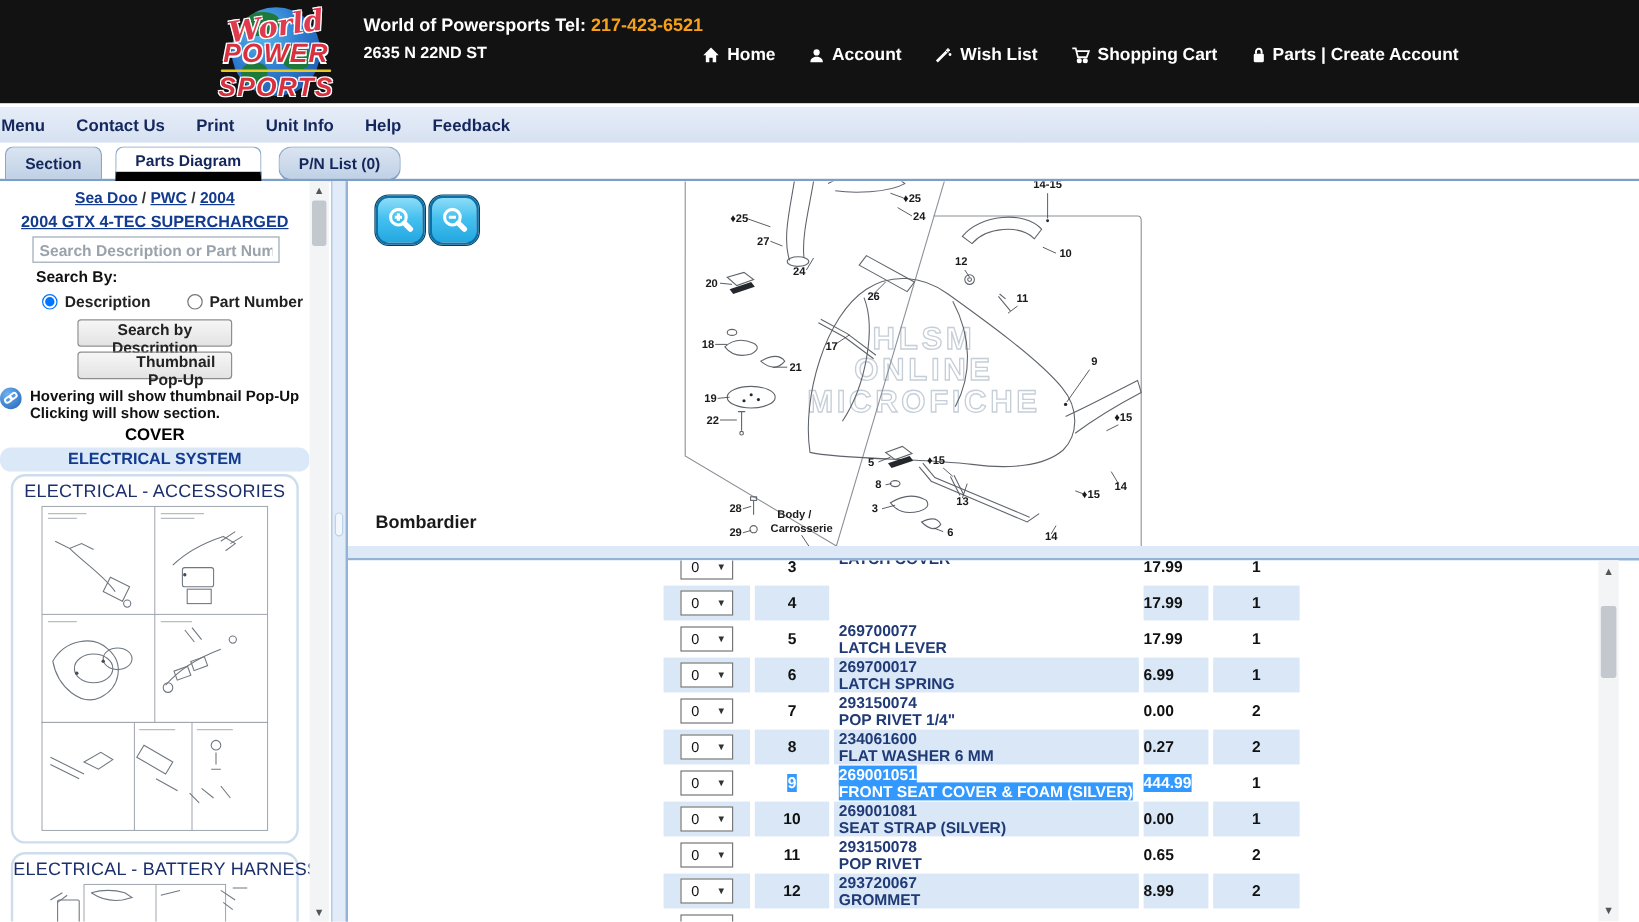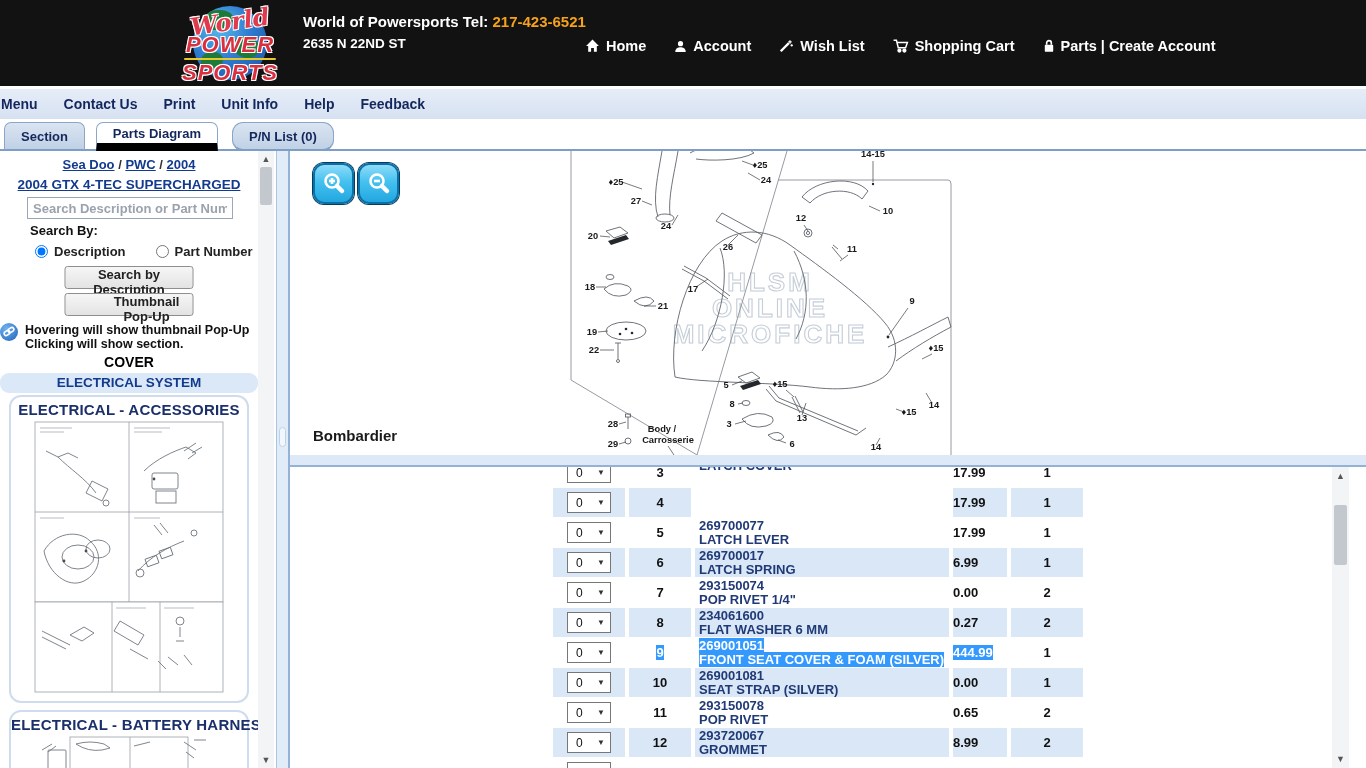--- a/index.html
+++ b/index.html
@@ -54,21 +54,21 @@
   #info-row { position:absolute; left:0; top:172px; display:flex; gap:7px; }
   #info-icon { width:18px; height:18px; border-radius:50%; background:radial-gradient(circle at 35% 30%, #6fb1f0, #1f63b8); flex:0 0 18px; position:relative; }
   #info-icon svg { position:absolute; left:2px; top:2px; }
   #info-text { font-size:12.5px; font-weight:bold; color:#111; line-height:1.15; }
   #section-current { position:absolute; left:0; top:203px; width:258px; text-align:center; font-size:14px; font-weight:bold; color:#000; }
   #system-pill { position:absolute; left:0; top:222px; width:258px; height:20px; background:#dbe8f7; border-radius:9px;
     text-align:center; font-size:13.5px; font-weight:bold; color:#123a8f; line-height:20px; }
   .thumb-card { position:absolute; left:9px; width:240px; border:2px solid #cdddee; border-radius:12px; background:#fff; }
   #card1 { top:244px; height:308px; }
   #card2 { top:559px; height:70px; }
-  .thumb-card h3 { text-align:center; font-size:15px; font-weight:bold; color:#1b2f6b; margin-top:4px; letter-spacing:.2px; white-space:nowrap; }
+  .thumb-card h3 { text-align:center; font-size:15px; font-weight:normal; color:#1b2f6b; margin-top:4px; letter-spacing:.2px; white-space:nowrap; }
   .thumb-wrap { display:flex; justify-content:center; margin-top:3px; }
   
   .vscroll { position:absolute; background:#f3f4f6; }
   .vscroll .arr { position:absolute; left:0; width:100%; text-align:center; font-size:9px; color:#555; line-height:12px; cursor:pointer; }
   .vscroll .thumbbar { position:absolute; left:2px; right:2px; background:#c3c8cf; border-radius:2px; cursor:pointer; }
   #side-scroll { left:258px; top:151px; width:16px; height:617px; }
   #pane-divider { position:absolute; left:276px; top:151px; width:14px; height:617px; background:#e2ecf8;
     border-left:1px solid #a9c3e0; border-right:2px solid #93b2d6; }
   #pane-divider .grip { position:absolute; left:2px; top:276px; width:7px; height:20px; background:#f2f7fd; border:1px solid #bcd2e8; border-radius:4px; }
   

